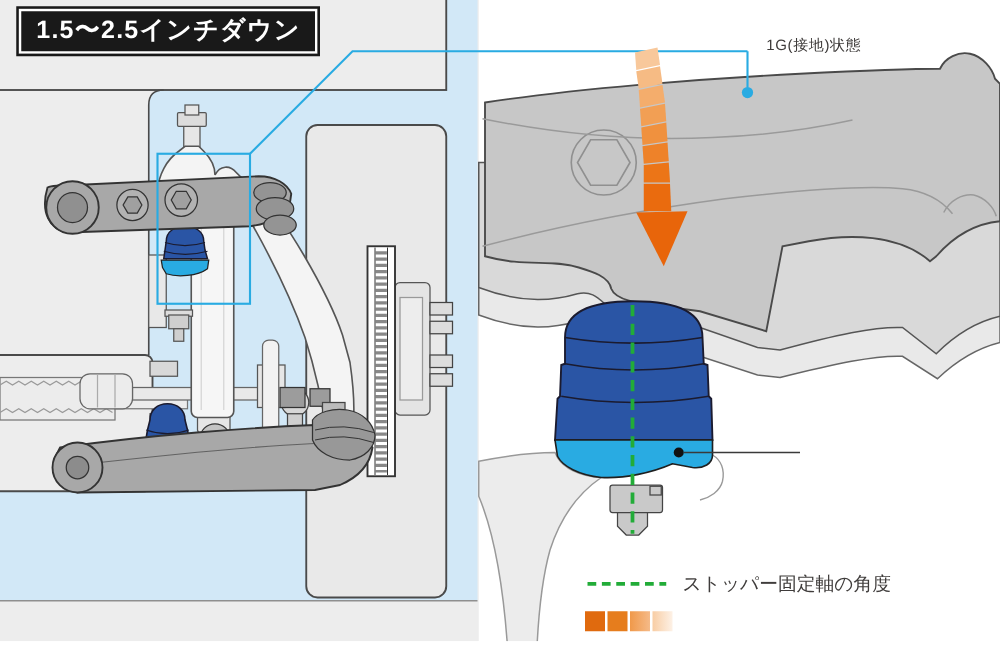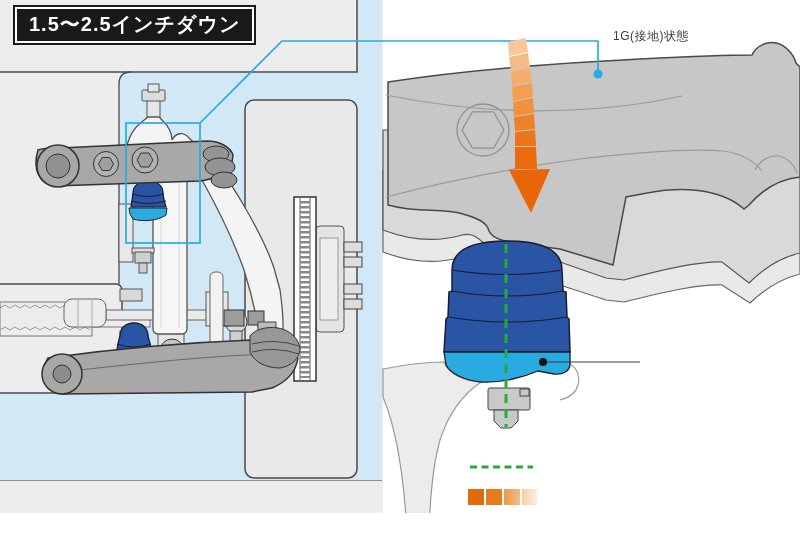--- a/index.html
+++ b/index.html
@@ -200,15 +200,16 @@
       <rect x="522" y="489" width="16" height="16" fill="url(#g4)"></rect>
     </g>
   </g>
 </svg>
 
 <div class="badge">1.5〜2.5インチダウン</div>
 
 <div class="label label-state">1G(接地)状態</div>
 
 
+<div class="label label-legend-axis">ストッパー固定軸の角度</div>
 
 
 </div>
 
 </body></html>

